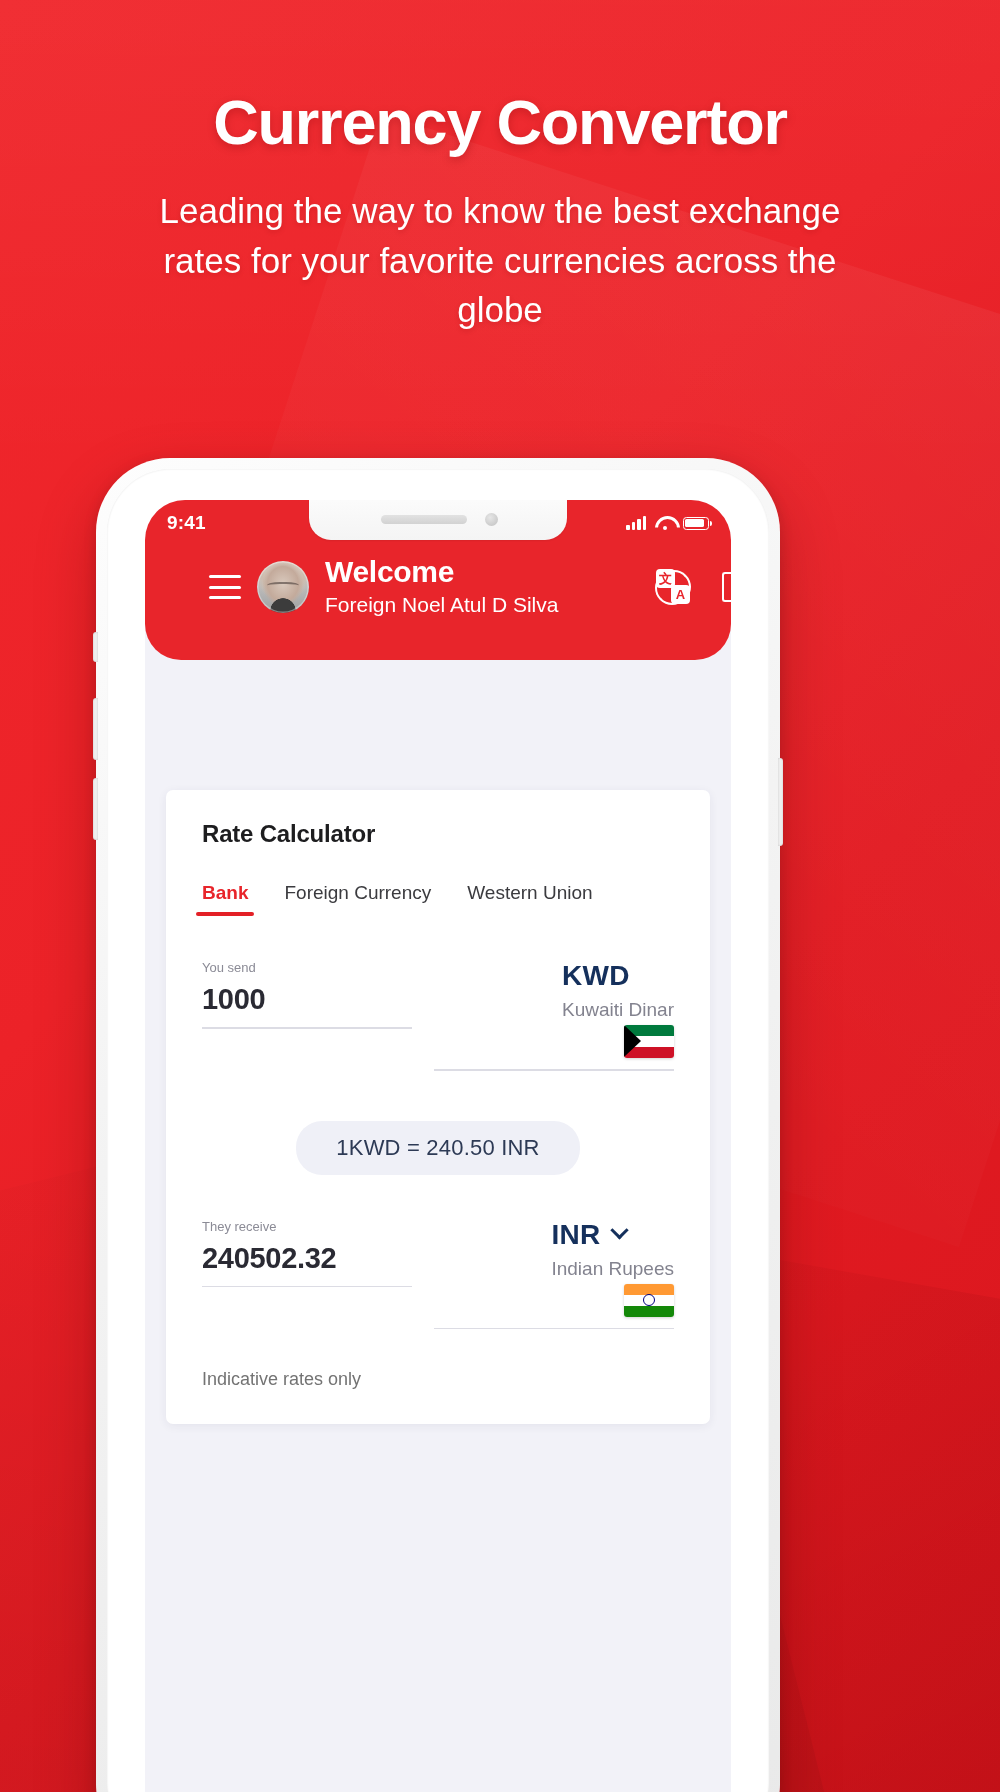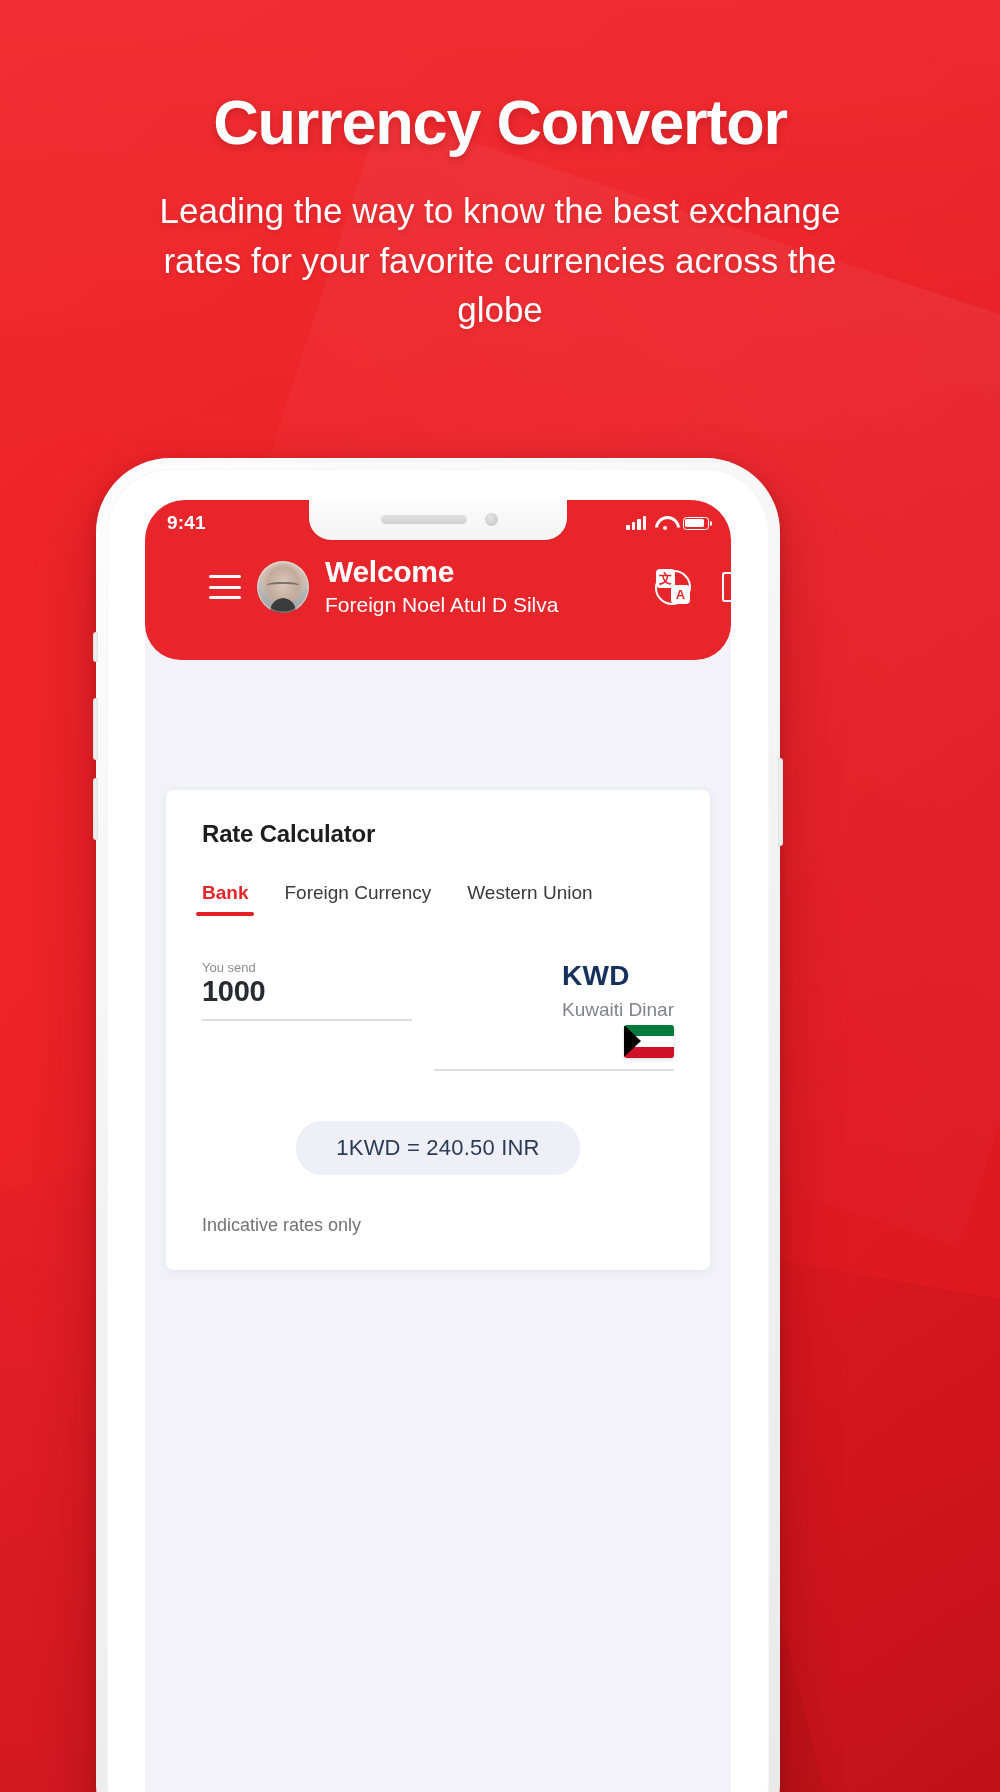--- a/index.html
+++ b/index.html
@@ -240,21 +240,21 @@
   .tab.active::after {
     content:""; position:absolute; left:-6px; right:-6px; bottom:0;
     height:4px; background:#e32026; border-radius:2px;
   }
 
   .conv-row { display:flex; margin-top:44px; }
   .field { flex:1; }
   .field.right { flex:0 0 240px; margin-left:22px; }
   .field-label { font-size:13px; color:#8b8b96; font-weight:400; }
   .field-value {
-    font-size:29px; color:#2a2a33; font-weight:bold; 
+    font-size:29px; color:#2a2a33; font-weight:bold; margin-top:8px;
     letter-spacing:-.3px;
   }
   .field-underline { height:1.5px; background:#dcdce4; margin-top:11px; }
 
   .cur-line { display:flex; align-items:flex-end; justify-content:space-between;flex-direction:column; }
   .cur-code {
     font-size:28px; color:#15305c; font-weight:bold; letter-spacing:.3px;
     display:flex; align-items:center; gap:12px;
   }
   .chev {
@@ -394,19 +394,39 @@
               <div class="flag flag-kw"></div>
             </div>
             <div class="field-underline"></div>
           </div>
         </div>
 
         <div class="rate-pill-wrap">
           <div class="rate-pill">1KWD = 240.50 INR</div>
         </div>
 
+        <div class="conv-row">
+          <div class="field">
+            <div class="field-label">They receive</div>
+            <div class="field-value">240502.32</div>
+            <div class="field-underline"></div>
+          </div>
+          <div class="field right">
+            <div class="cur-line">
+              <div>
+                <div class="cur-code">
+                  <span>INR</span>
+                  <span class="chev"></span>
+                </div>
+                <div class="cur-name">Indian Rupees</div>
+              </div>
+              <div class="flag flag-in"></div>
+            </div>
+            <div class="field-underline"></div>
+          </div>
+        </div>
 
         <div class="note">Indicative rates only</div>
       </div>
 
     </div>
   </div>
 </div>
 
 </body></html>

